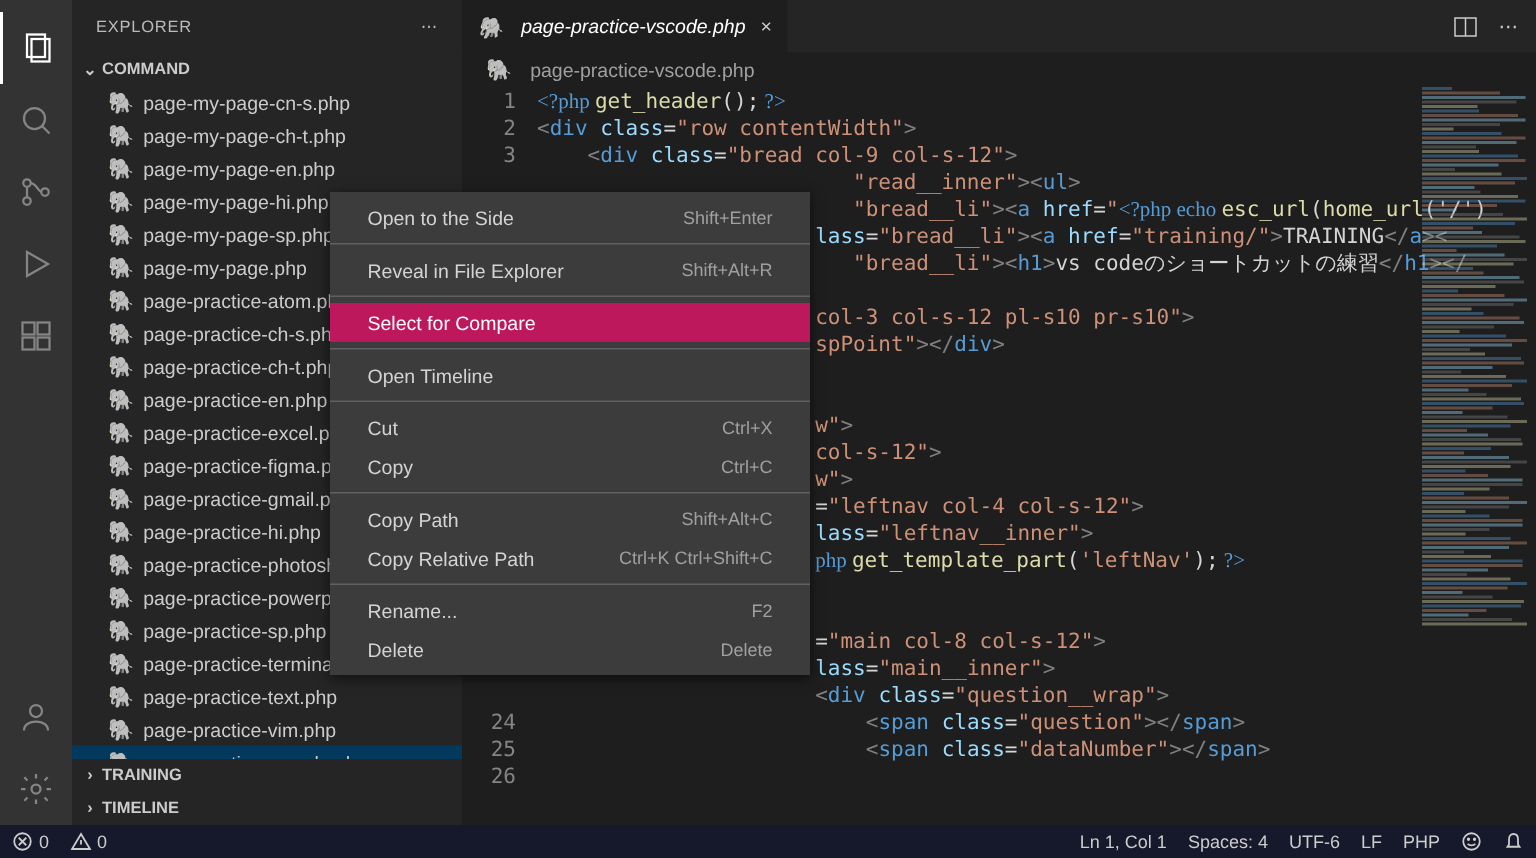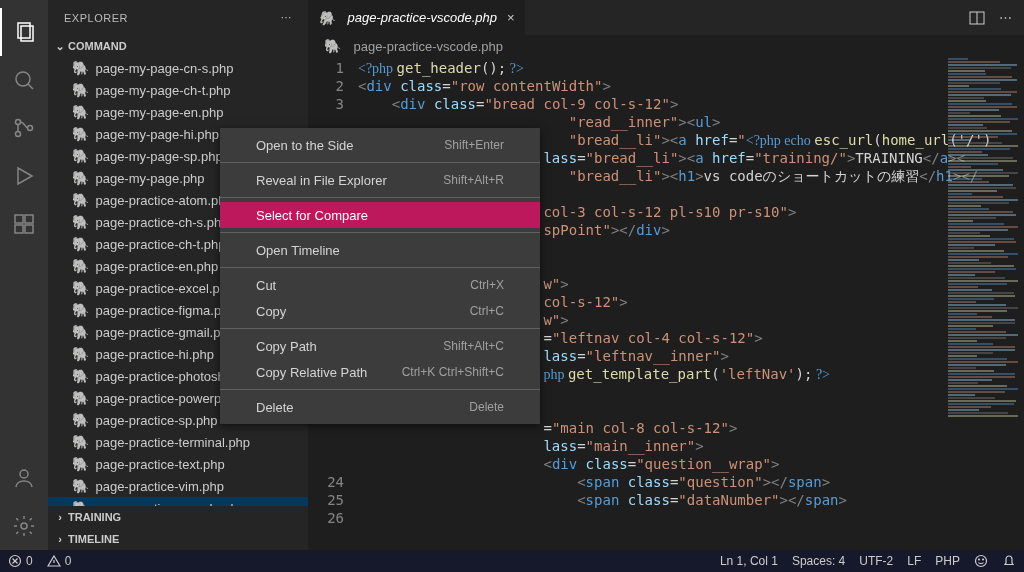--- a/index.html
+++ b/index.html
@@ -63,21 +63,21 @@
   .t-php { color: #569cd6; font-family: Liberation Serif, serif; }
   .t-func { color: #dcdcaa; }
   .t-text { color: #d4d4d4; }
   .context-menu {
     position: absolute; left: 220px; top: 128px; width: 320px;
     background: #3c3c3c; box-shadow: 0 2px 8px rgba(0,0,0,0.6);
     z-index: 100; padding: 4px 0; color: #d4d4d4;
   }
   .menu-item {
     height: 26px; display: flex; align-items: center; justify-content: space-between;
-    padding: 0 36px; cursor: pointer; font-size: 13px;
+    padding: 0 25px; cursor: pointer; font-size: 13px;
   }
   .menu-item.highlight { background: #be185d; color: #ffffff; }
   .menu-sep { height: 1px; background: #606060; margin: 4px 0; }
   .menu-shortcut { color: #a0a0a0; font-size: 12px; }
   .menu-item.highlight .menu-shortcut { color: #ffffff; }
   .status-bar {
     position: absolute; left: 0; right: 0; bottom: 0; height: 22px;
     background: #16182b; display: flex; align-items: center;
     font-size: 12px; color: #cccccc; padding: 0 8px; gap: 14px;
   }
@@ -451,20 +451,24 @@
     <div class="menu-item">
       <span>Copy Path</span>
       <span class="menu-shortcut">Shift+Alt+C</span>
     </div>
     <div class="menu-item">
       <span>Copy Relative Path</span>
       <span class="menu-shortcut">Ctrl+K Ctrl+Shift+C</span>
     </div>
     <div class="menu-sep"></div>
     <div class="menu-item">
+      <span>Rename...</span>
+      <span class="menu-shortcut">F2</span>
+    </div>
+    <div class="menu-item">
       <span>Delete</span>
       <span class="menu-shortcut">Delete</span>
     </div>
   </div>
 
 <div class="status-bar">
   <div class="status-item">
     <svg width="14" height="14" viewBox="0 0 14 14" fill="none" stroke="currentColor" stroke-width="1.2">
         <circle cx="7" cy="7" r="5.5"></circle>
         <line x1="4.5" y1="4.5" x2="9.5" y2="9.5"></line>
@@ -480,21 +484,21 @@
     <span>0</span>
   </div>
   <div class="status-spacer"></div>
   <div class="status-item">
       <span>Ln 1, Col 1</span>
     </div>
   <div class="status-item">
       <span>Spaces: 4</span>
     </div>
   <div class="status-item">
-      <span>UTF-2</span>
+      <span>UTF-6</span>
     </div>
   <div class="status-item">
       <span>LF</span>
     </div>
   <div class="status-item">
       <span>PHP</span>
     </div>
   <div class="status-item">
     <svg width="14" height="14" viewBox="0 0 14 14" fill="none" stroke="currentColor" stroke-width="1.2">
         <circle cx="7" cy="7" r="5.5"></circle>

